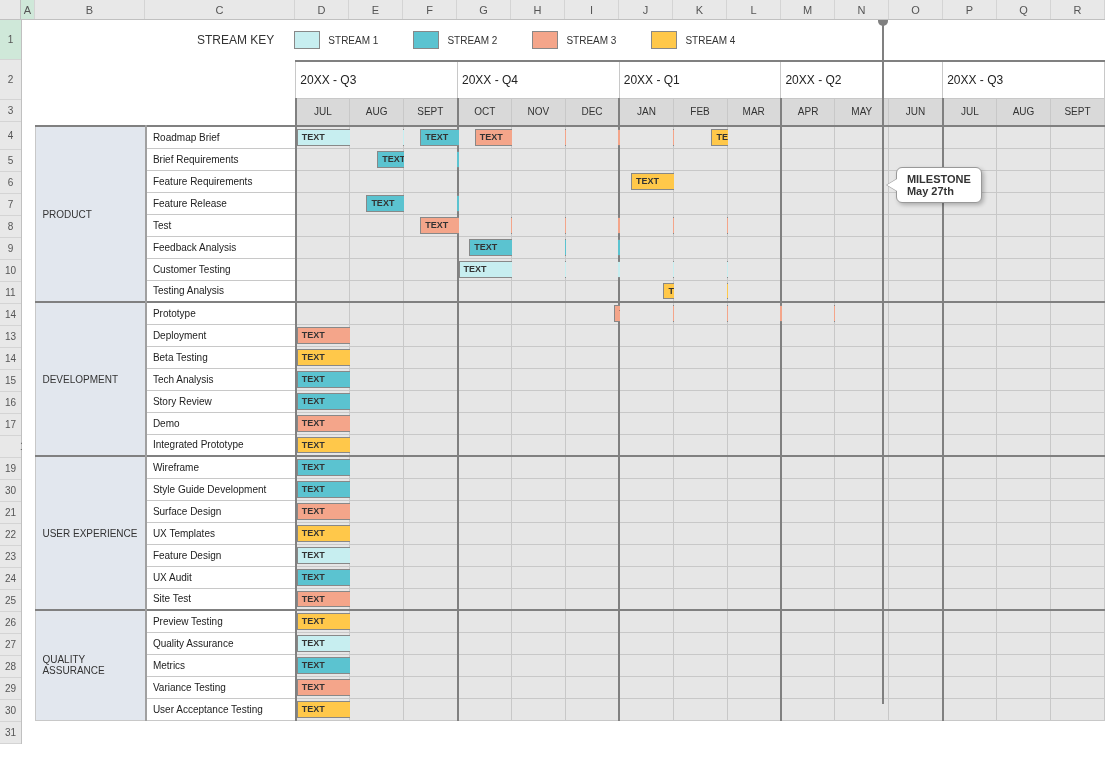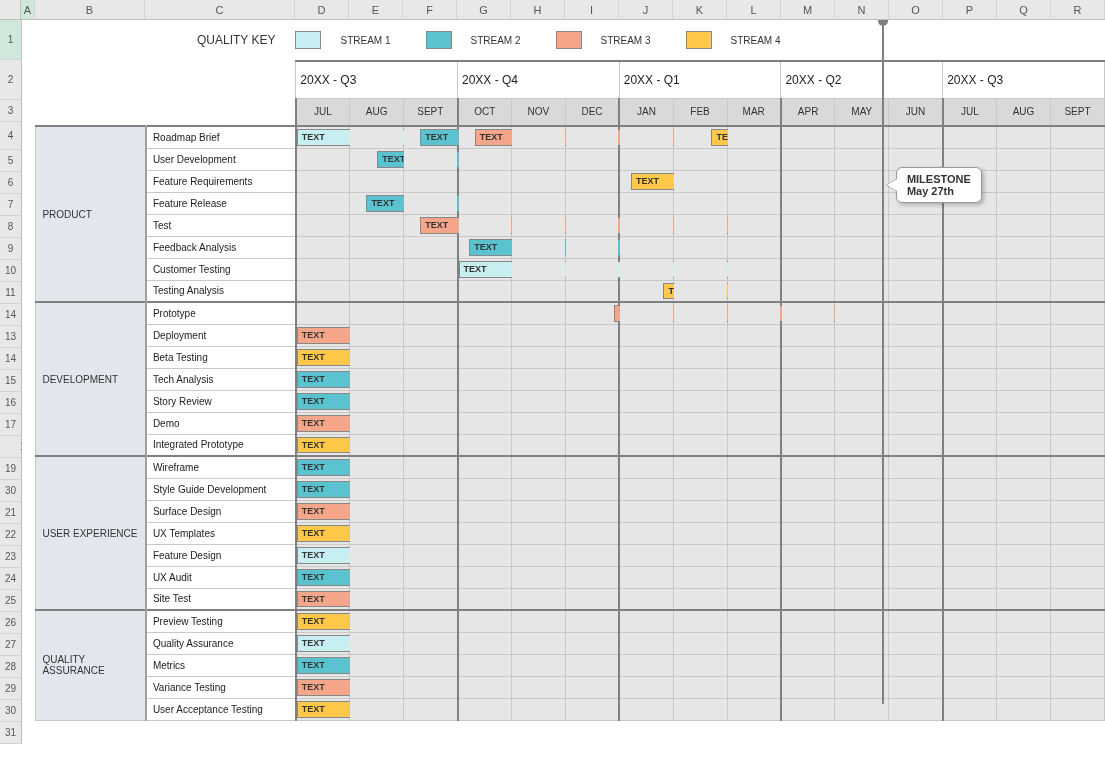--- a/index.html
+++ b/index.html
@@ -21,21 +21,21 @@
 
 .sheet { position: absolute; top: 20px; left: 22px; right: 0; bottom: 0; overflow: hidden; }
 
 
 .title-row { height: 40px; background: #a6a6a6; border: 2px solid #0a7a45; display: flex; align-items: center; padding-left: 10px; }
 .title-row h1 { font-family: "Century Gothic", "Segoe UI", sans-serif; font-size: 18px; font-weight: bold; color: #222; letter-spacing: 1px; }
 
 
 .legend-row { height: 40px; display: flex; align-items: center; gap: 10px; padding-left: 175px; background: #fff; }
 .legend-row .legend-label { font-family: "Century Gothic", sans-serif; font-size: 12px; color: #333; margin-right: 10px; }
-.legend-item { display: flex; align-items: center; gap: 19px; margin-right: 25px; }
+.legend-item { display: flex; align-items: center; gap: 8px; margin-right: 25px; }
 .legend-item .swatch { width: 26px; height: 18px; border: 1px solid #888; }
 .legend-item span { font-family: "Century Gothic", sans-serif; font-size: 10px; color: #333; }
 
 
 .gantt { position: relative; }
 .gantt table { border-collapse: collapse; table-layout: fixed; }
 .gantt th, .gantt td { border: 1px solid #c8c8c8; height: 22px; vertical-align: middle; padding: 0; }
 
 .qtr-cell { background: #fff; font-family: "Century Gothic", sans-serif; font-size: 12px; font-weight: normal; color: #222; text-align: left; padding-left: 4px !important; border-top: 2px solid #808080 !important; }
 .month-cell { background: #d9d9d9; font-family: "Century Gothic", sans-serif; font-size: 10px; color: #333; text-align: center; border-bottom: 2px solid #808080 !important; }
@@ -122,21 +122,21 @@
       <div class="rh" style="height: 22px; line-height: 22px;">28</div>
       <div class="rh" style="height: 22px; line-height: 22px;">29</div>
       <div class="rh" style="height: 22px; line-height: 22px;">30</div>
       <div class="rh" style="height: 22px; line-height: 22px;">31</div>
     </div>
 
   <div class="sheet">
 
 
     <div class="legend-row">
-      <span class="legend-label">QUALITY KEY</span>
+      <span class="legend-label">STREAM KEY</span>
     <div class="legend-item">
           <div class="swatch" style="background: rgb(199, 238, 240);"></div>
           <span>STREAM 1</span>
         </div>
         <div class="legend-item">
           <div class="swatch" style="background: rgb(91, 195, 208);"></div>
           <span>STREAM 2</span>
         </div>
         <div class="legend-item">
           <div class="swatch" style="background: rgb(244, 165, 138);"></div>
@@ -224,21 +224,21 @@
               <td class="data-cell group-top"></td>
               <td class="data-cell qsplit group-top"></td>
               <td class="data-cell group-top"></td>
               <td class="data-cell group-top"></td>
               <td class="data-cell qsplit group-top"></td>
               <td class="data-cell group-top"></td>
               <td class="data-cell group-top"></td>
             </tr>
             <tr style="height:22px">
               <td class="left-gutter"></td>
-              <td class="task-cell">User Development</td>
+              <td class="task-cell">Brief Requirements</td>
               <td class="data-cell qsplit"></td>
               <td class="data-cell">
                 <div class="bar stream2" style="left:27px;width:122.19999999999999px">TEXT</div>
               </td>
               <td class="data-cell"></td>
               <td class="data-cell qsplit"></td>
               <td class="data-cell"></td>
               <td class="data-cell"></td>
               <td class="data-cell qsplit"></td>
               <td class="data-cell"></td>

